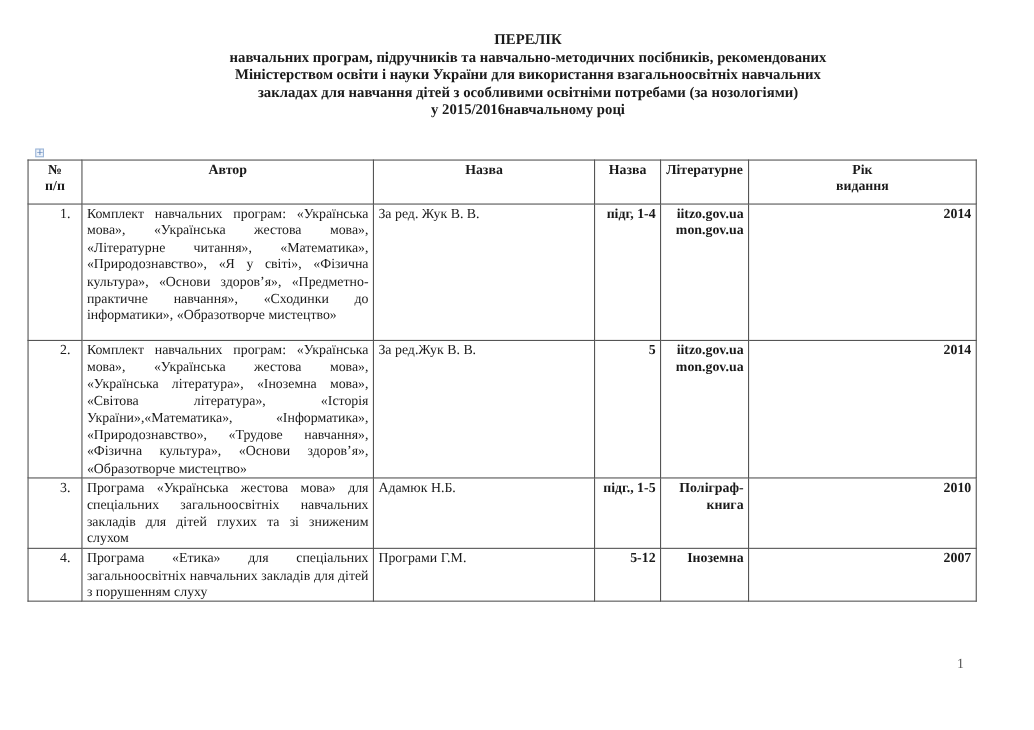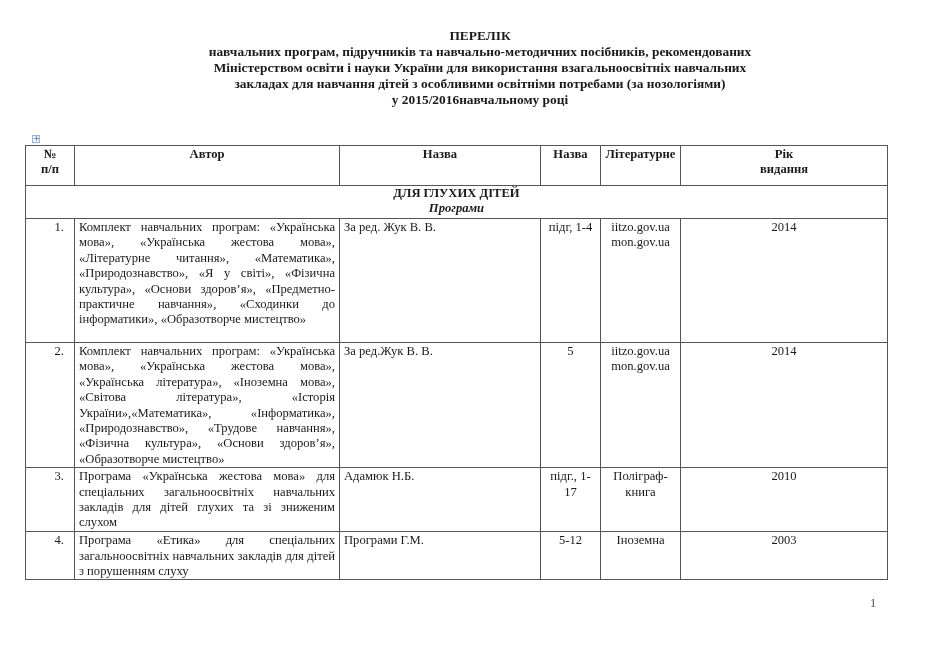--- a/index.html
+++ b/index.html
@@ -22,21 +22,21 @@
     position: absolute; left: 25px; top: 145px;
     border-collapse: collapse; table-layout: fixed; width: 862px;
     font-size: 12.6px; line-height: 15.4px;
   }
   table.main td, table.main th {
     border: 1px solid #555; vertical-align: top; padding: 1px 4px 0 4px;
   }
   table.main th { font-weight: bold; text-align: center; font-size: 12.6px; }
   .c-num { text-align: right !important; padding-right: 10px !important; }
   .c-name { text-align: justify; text-align-last: left; }
-  .c-center { text-align: center; }
+  .c-center { text-align: right; font-weight: bold; }
   .section-cell { text-align: center; font-weight: bold; padding-top: 0 !important; }
   .section-sub { font-style: italic; font-weight: bold; }
   .page-num {
     position: absolute; left: 870px; top: 596px; font-size: 12.6px; color: #555;
   }
 </style>
 </head>
 <body>
 
 <div class="title-block">
@@ -60,54 +60,48 @@
   </colgroup>
   <tbody>
       <tr style="height:40px">
     <th><span style="display:inline-block;width:24px">№ п/п</span></th>
     <th>Автор</th>
     <th>Назва</th>
     <th>Назва</th>
     <th><span style="display:inline-block;width:70px;word-break:break-all">Літературне</span></th>
     <th><span style="display:inline-block;width:60px">Рік видання</span></th>
   </tr>
-  <tr style="height:33px">
-    <td colspan="6" class="section-cell">
-      <div>ДЛЯ ГЛУХИХ ДІТЕЙ</div>
-      <div class="section-sub">Програми</div>
-    </td>
-  </tr>
   <tr style="height:124px">
     <td class="c-num">1.</td>
     <td class="c-name">Комплект навчальних програм: «Українська мова», «Українська жестова мова», «Літературне читання», «Математика», «Природознавство», «Я у світі», «Фізична культура», «Основи здоров’я», «Предметно-практичне навчання», «Сходинки до інформатики», «Образотворче мистецтво»</td>
     <td>За ред. Жук В. В.</td>
     <td class="c-center">підг, 1-4</td>
     <td class="c-center">iitzo.gov.ua mon.gov.ua</td>
     <td class="c-center">2014</td>
   </tr>
   <tr style="height:124px">
     <td class="c-num">2.</td>
     <td class="c-name">Комплект навчальних програм: «Українська мова», «Українська жестова мова», «Українська література», «Іноземна мова», «Світова література», «Історія України»,«Математика», «Інформатика», «Природознавство», «Трудове навчання», «Фізична культура», «Основи здоров’я», «Образотворче мистецтво»</td>
     <td>За ред.Жук В. В.</td>
     <td class="c-center">5</td>
     <td class="c-center">iitzo.gov.ua mon.gov.ua</td>
     <td class="c-center">2014</td>
   </tr>
   <tr style="height:64px">
     <td class="c-num">3.</td>
     <td class="c-name">Програма «Українська жестова мова» для спеціальних загальноосвітніх навчальних закладів для дітей глухих та зі зниженим слухом</td>
     <td>Адамюк Н.Б.</td>
-    <td class="c-center">підг., 1-17</td>
+    <td class="c-center">підг., 1-5</td>
     <td class="c-center">Поліграф-книга</td>
     <td class="c-center">2010</td>
   </tr>
   <tr style="height:48px">
     <td class="c-num">4.</td>
     <td class="c-name">Програма «Етика» для спеціальних загальноосвітніх навчальних закладів для дітей з порушенням слуху</td>
     <td>Програми Г.М.</td>
     <td class="c-center">5-12</td>
     <td class="c-center">Іноземна</td>
-    <td class="c-center">2003</td>
+    <td class="c-center">2007</td>
   </tr>
 </tbody>
   </table>
 
 <div class="page-num">1</div>
 
 </body></html>

